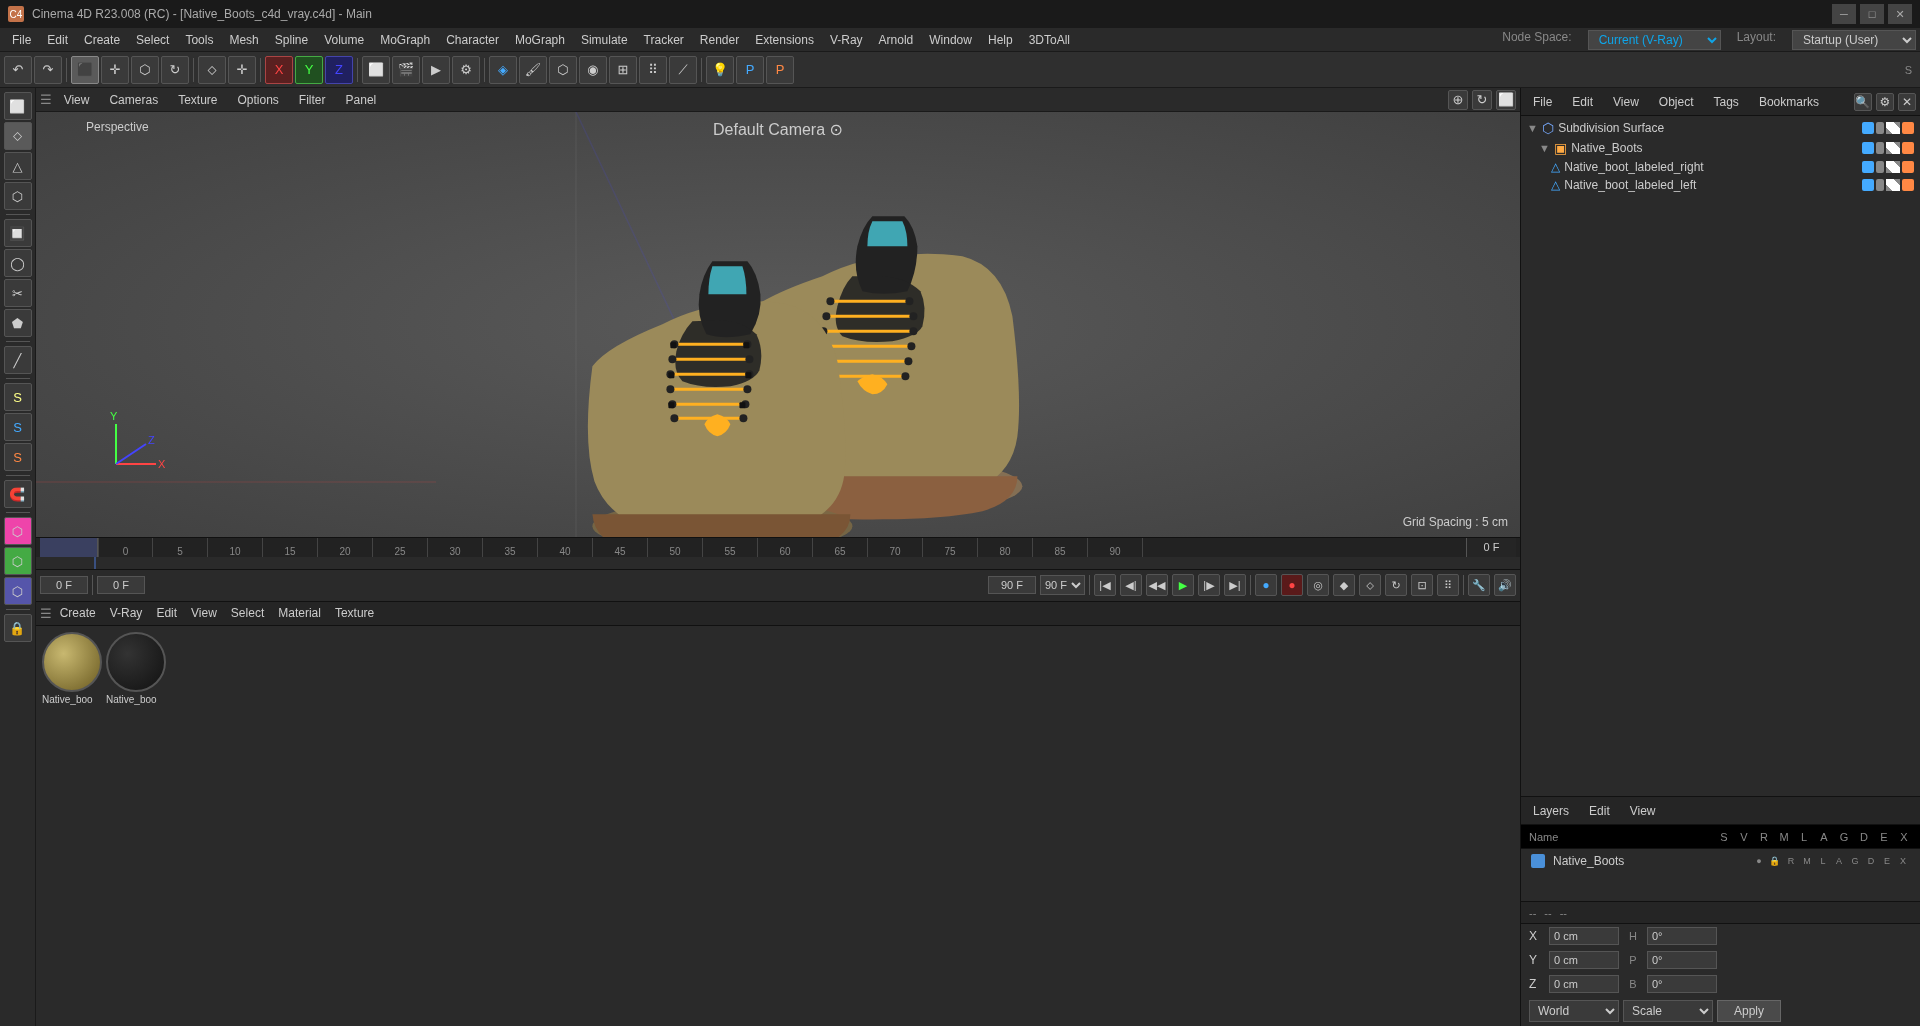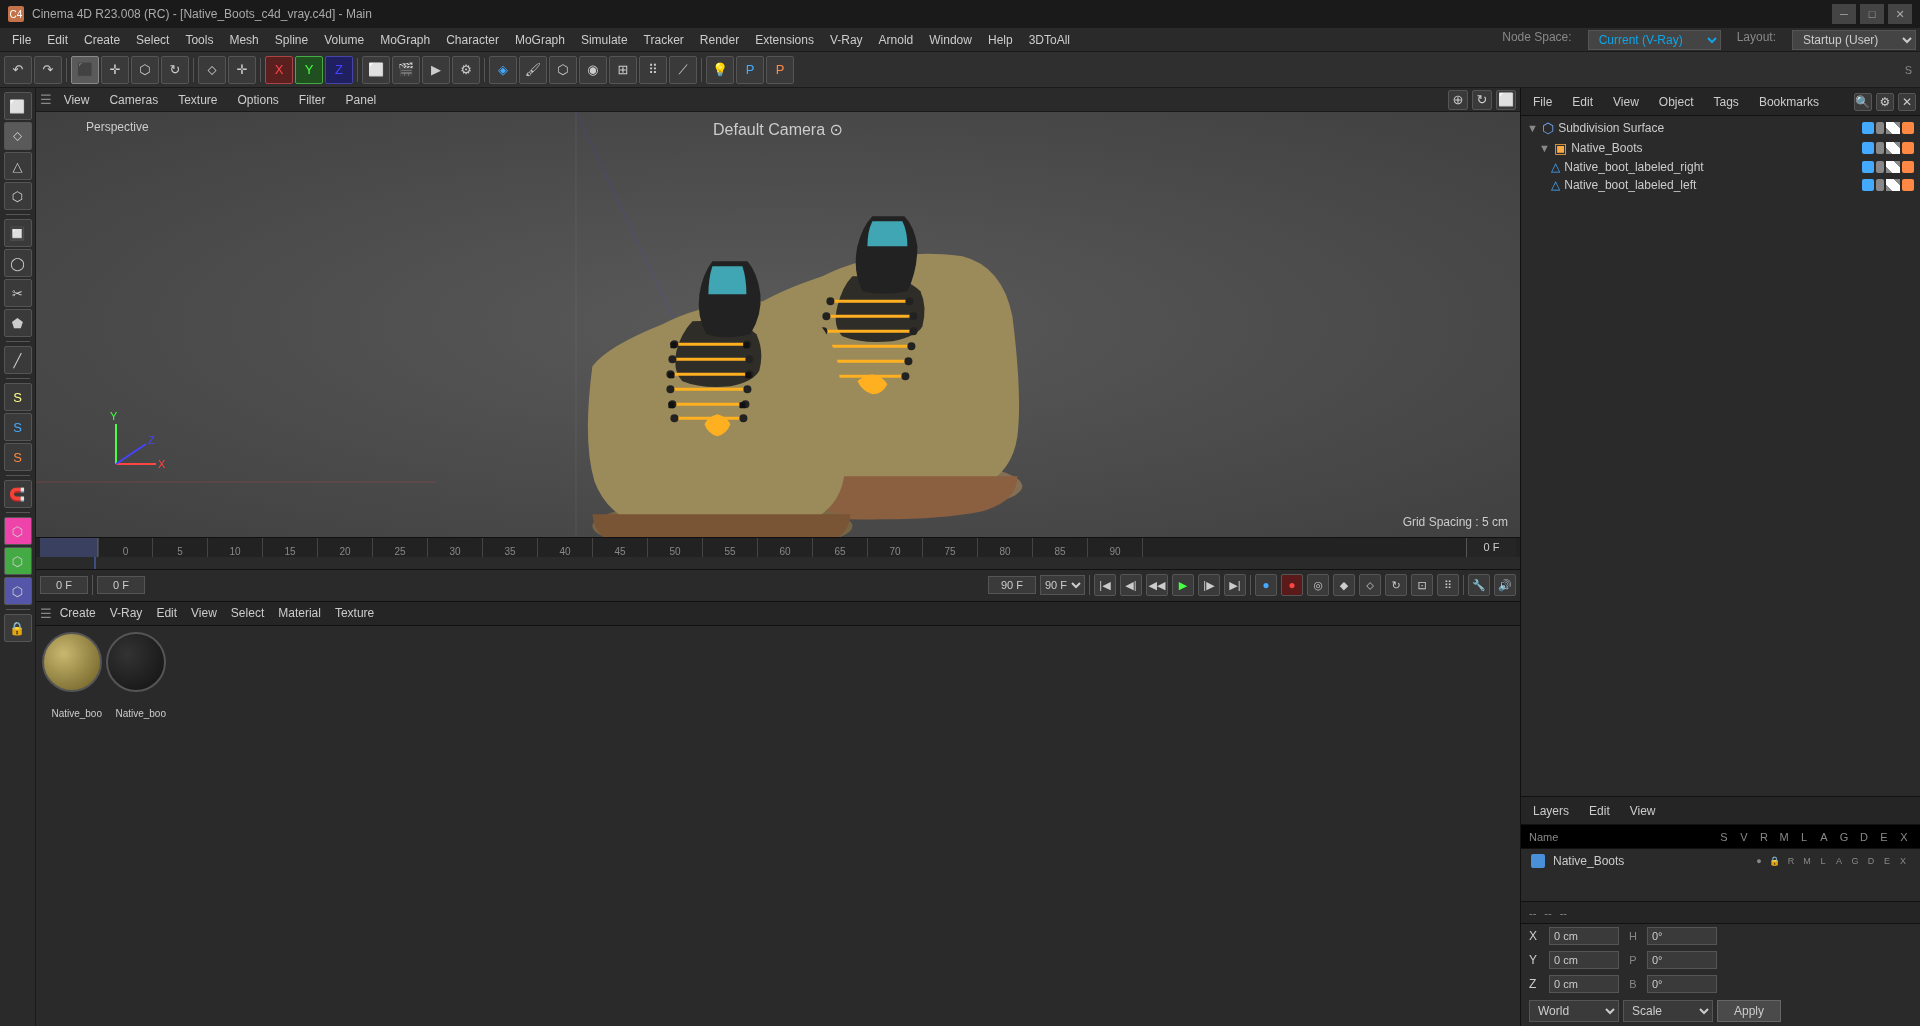--- a/index.html
+++ b/index.html
@@ -58,21 +58,21 @@
     .object-item { display: flex; align-items: center; padding: 2px 4px; gap: 4px; cursor: pointer; }
     .object-name { color: #ccc; font-size: 12px; flex: 1; }
     .object-tags { display: flex; gap: 2px; margin-left: auto; }
     .tag-dot { width: 12px; height: 12px; border-radius: 2px; background: #4af; }
 
     
     #material-area { flex: 1; background: #2a2a2a; border-top: 1px solid #1a1a1a; display: flex; flex-direction: column; }
     #material-toolbar { height: 24px; background: #252525; display: flex; align-items: center; padding: 0 4px; gap: 4px; border-bottom: 1px solid #1a1a1a; }
     .mat-menu { padding: 2px 6px; color: #ccc; font-size: 12px; cursor: pointer; }
     #material-list { display: flex; flex-wrap: wrap; gap: 4px; padding: 4px; }
-    .material-item { display: flex; flex-direction: column; align-items: flex-end; gap: 16px; cursor: pointer; }
+    .material-item { display: flex; flex-direction: column; align-items: flex-start; gap: 2px; cursor: pointer; }
     .material-thumb { width: 60px; height: 60px; border-radius: 50%; border: 2px solid #555; background: radial-gradient(circle at 35% 35%, #c8b870, #6a5a20); }
     .material-thumb2 { width: 60px; height: 60px; border-radius: 50%; border: 2px solid #555; background: radial-gradient(circle at 35% 35%, #333, #111); }
     .material-name { color: #ccc; font-size: 10px; max-width: 65px; text-align: center; overflow: hidden; text-overflow: ellipsis; white-space: nowrap; }
     .coord-row { display: flex; align-items: center; height: 24px; padding: 0 8px; gap: 4px; }
     .coord-label { width: 16px; color: #ccc; font-size: 12px; }
     .coord-input { width: 70px; height: 18px; background: #3a3a3a; border: 1px solid #555; color: #ccc; font-size: 11px; padding: 0 4px; }
     #coord-dropdown-row { display: flex; align-items: center; height: 30px; padding: 0 8px; gap: 4px; }
     .coord-dropdown { background: #3a3a3a; border: 1px solid #555; color: #ccc; font-size: 12px; padding: 2px 4px; width: 90px; }
     .coord-apply-btn { background: #4a4a4a; border: 1px solid #666; color: #ccc; font-size: 12px; padding: 3px 16px; cursor: pointer; }
     #layers-toolbar { height: 28px; background: #252525; display: flex; align-items: center; padding: 0 4px; gap: 4px; border-bottom: 1px solid #1a1a1a; }

